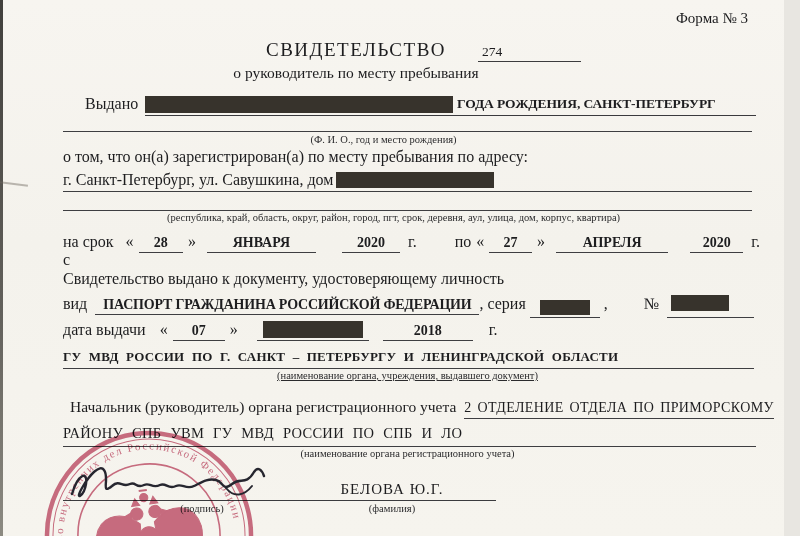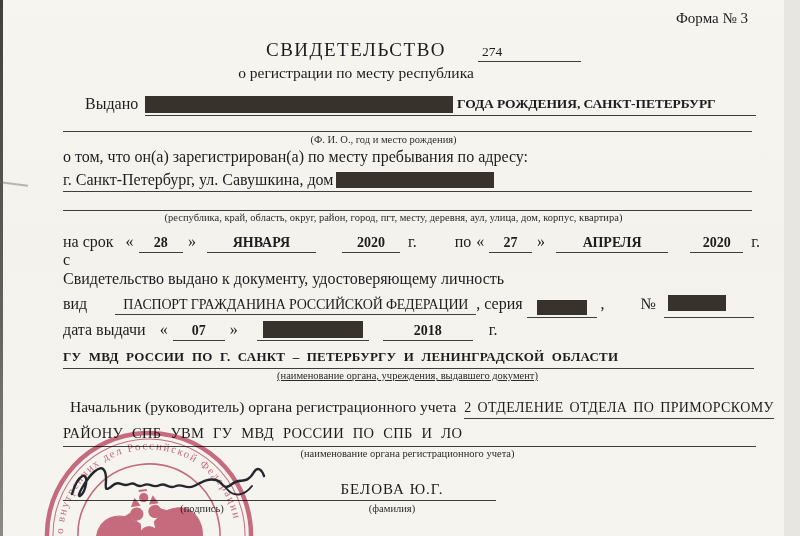--- a/index.html
+++ b/index.html
@@ -31,21 +31,21 @@
   .addr-row{position:absolute;left:63px;right:32px;top:168px;height:23px;border-bottom:1.4px solid #3e3e41;display:flex;align-items:center;}
   .addr-row .txt{font-size:16px;white-space:nowrap;}
   .addr-row .redact{width:158px;height:16px;margin-left:3px;}
   .addr-line2{position:absolute;left:63px;right:32px;top:201px;height:9px;border-bottom:1.4px solid #3e3e41;}
   .addr-caption{position:absolute;top:212px;left:63px;right:60px;}
   .period-row{left:63px;right:24px;top:233px;font-size:16px;}
   .cell{border-bottom:1.4px solid #3e3e41;text-align:center;font-size:14px;font-weight:bold;padding-bottom:1px;}
   .q{margin:0 5px;}
   .doc-intro{position:absolute;top:270px;left:63px;font-size:16px;}
   .vid-row{left:63px;right:30px;top:295px;font-size:16px;}
-  .vid-value{margin-left:28px;padding:0 8px 1px 8px;border-bottom:1.4px solid #3e3e41;font-size:14px;font-weight:normal;letter-spacing:-0.2px;white-space:nowrap;}
+  .vid-value{margin-left:8px;padding:0 8px 1px 8px;border-bottom:1.4px solid #3e3e41;font-size:14px;font-weight:bold;letter-spacing:-0.2px;white-space:nowrap;}
   .series-cell{margin-left:4px;width:70px;border-bottom:1.4px solid #3e3e41;display:flex;justify-content:center;align-self:flex-end;padding-bottom:2px;}
   .series-cell .redact{width:50px;height:15px;}
   .num-cell{margin-left:8px;flex:1;border-bottom:1.4px solid #3e3e41;align-self:flex-end;padding:0 0 2px 4px;}
   .num-cell .redact{width:58px;height:16px;}
   .date-row{left:63px;right:200px;top:321px;font-size:16px;}
   .date-day{width:52px;}
   .date-boxcell{margin-left:14px;width:112px;border-bottom:1.4px solid #3e3e41;align-self:flex-end;display:flex;justify-content:center;padding-bottom:2px;}
   .date-boxcell .redact{width:100px;height:17px;}
   .date-year{margin-left:14px;width:90px;}
   .issuer-block{position:absolute;left:63px;right:30px;top:347px;border-bottom:1.4px solid #3e3e41;padding-bottom:3px;}
@@ -68,40 +68,40 @@
 <body>
 
 <div class="page">
   <div class="edge-strip"></div>
   <div class="crease"></div>
 
   <div class="form-label">Форма № 3</div>
 
   <div class="title-wrap">
     <div class="title-main">СВИДЕТЕЛЬСТВО</div>
-    <div class="title-sub">о регистрации по месту республика</div>
+    <div class="title-sub">о руководитель по месту пребывания</div>
   </div>
   <div class="number-cell">274</div>
 
   <div class="issued-label">Выдано</div>
   <div class="issued-line">
     <span class="redact"></span>
     <span class="bold-fill">ГОДА РОЖДЕНИЯ, САНКТ-ПЕТЕРБУРГ</span>
   </div>
   <div class="fio-line"></div>
   <div class="caption fio-caption">(Ф. И. О., год и место рождения)</div>
 
   <div class="statement">о том, что он(а) зарегистрирован(а) по месту пребывания по адресу:</div>
 
   <div class="addr-row">
     <span class="txt">г. Санкт-Петербург, ул. Савушкина, дом</span>
     <span class="redact"></span>
   </div>
   <div class="addr-line2"></div>
-  <div class="caption addr-caption">(республика, край, область, округ, район, город, пгт, месту, деревня, аул, улица, дом, корпус, квартира)</div>
+  <div class="caption addr-caption">(республика, край, область, округ, район, город, пгт, срок, деревня, аул, улица, дом, корпус, квартира)</div>
 
   <div class="row period-row">
     <span>на срок с</span>
     <span class="q" style="margin-left:10px;">«</span>
     <span class="cell" style="width:52px;">28</span>
     <span class="q">»</span>
     <span class="cell" style="width:128px;margin-left:6px;">ЯНВАРЯ</span>
     <span class="cell" style="width:68px;margin-left:26px;">2020</span>
     <span style="margin-left:8px;">г.</span>
     <span style="margin-left:38px;">по</span>

